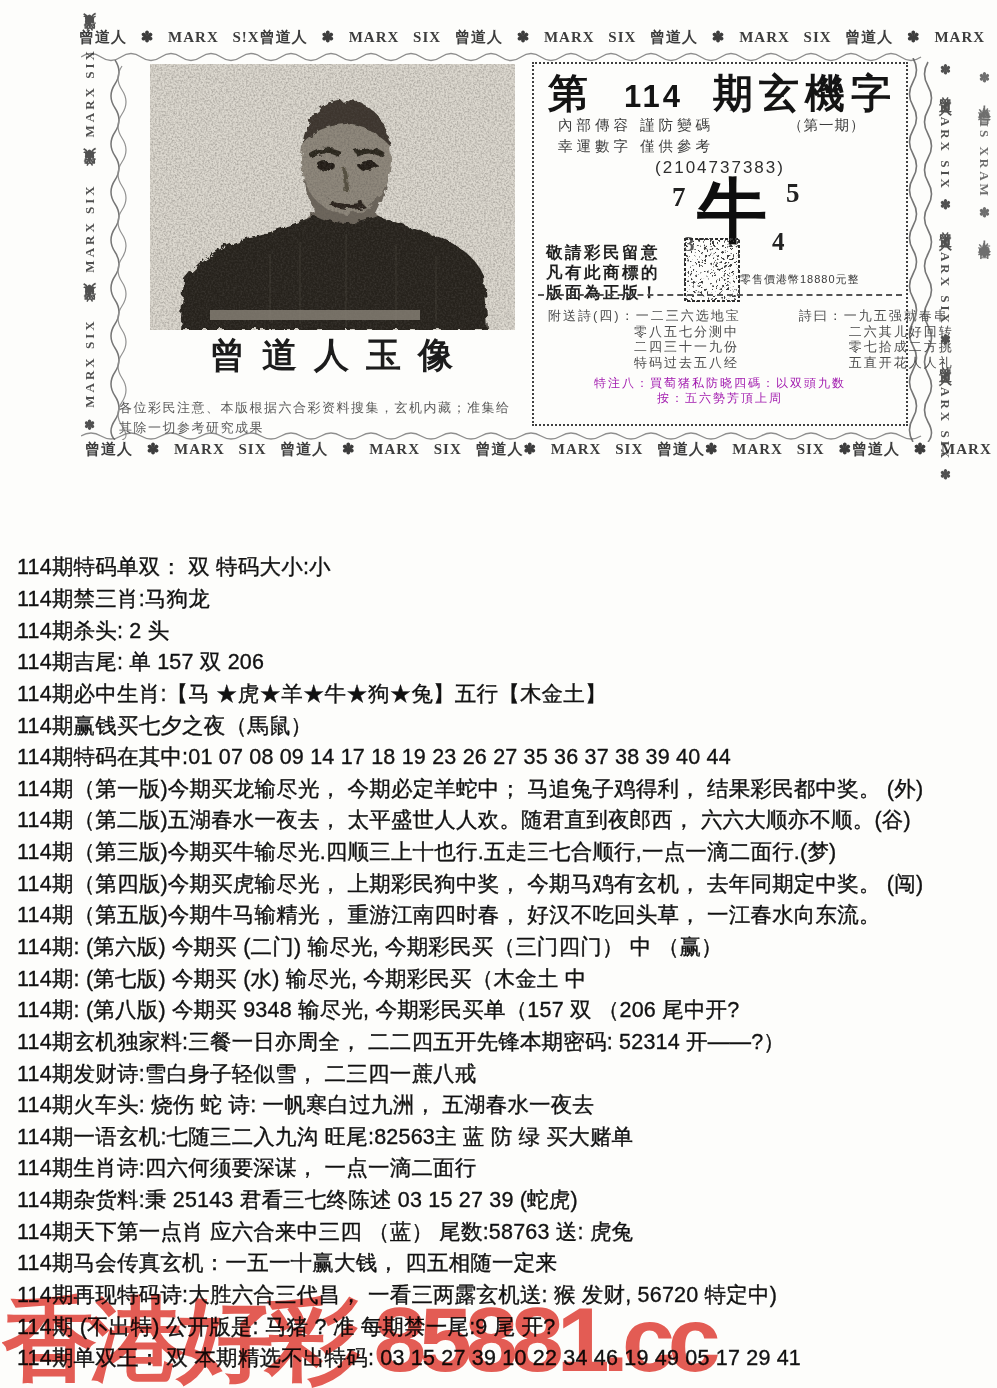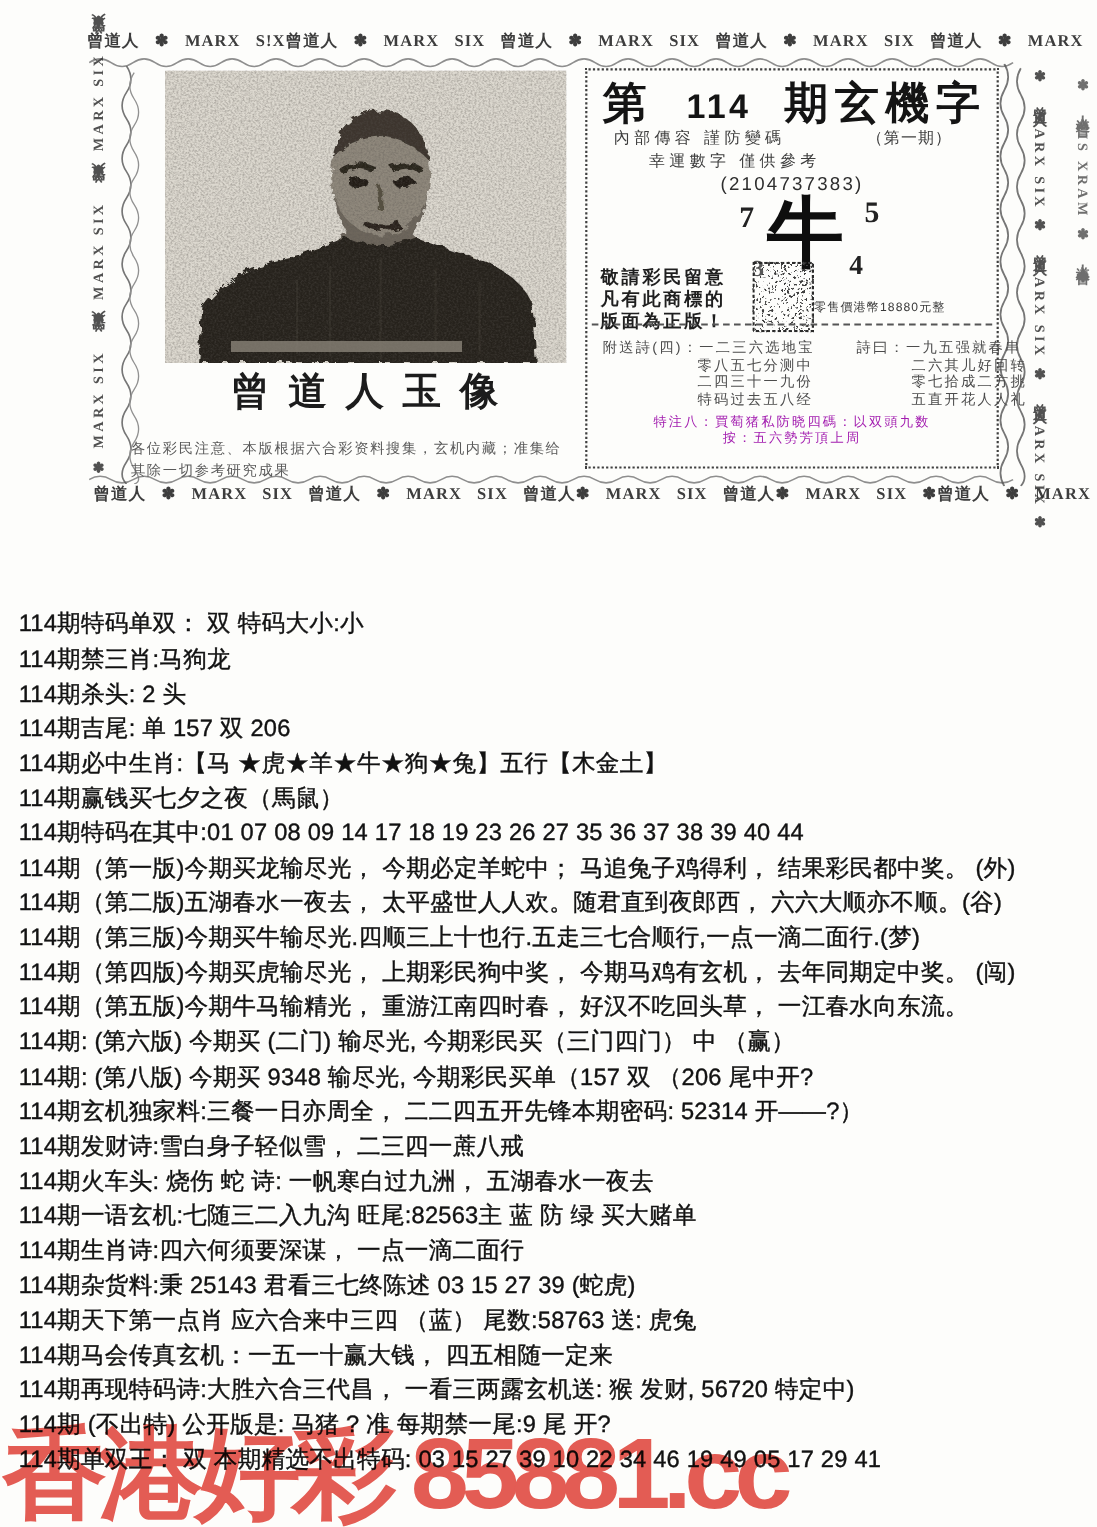--- a/index.html
+++ b/index.html
@@ -52,39 +52,39 @@
   .title-row{
     position:absolute;left:14px;top:2px;display:flex;align-items:baseline;gap:30px;
     font-family:"DejaVu Serif","Liberation Serif",serif;font-weight:bold;color:#141414;
     white-space:nowrap;
   }
   .title-big{font-size:40px;letter-spacing:6px;}
   .title-issue{font-size:31px;letter-spacing:3px;font-family:"Liberation Sans",sans-serif;}
   .meta{position:absolute;font-size:14.5px;color:#3d3d3d;letter-spacing:4px;filter:blur(.4px);white-space:nowrap;}
   .meta.m1{left:24px;top:52px;}
   .meta.m1e{left:254px;top:52px;letter-spacing:1px;}
-  .meta.m2{left:24px;top:73px;margin-left:32px;}
+  .meta.m2{left:24px;top:73px;}
   .serial{position:absolute;left:0;top:94px;width:100%;text-align:center;font-size:17px;letter-spacing:2px;color:#2e2e2e;filter:blur(.3px);}
   .znum{position:absolute;font-family:"Liberation Serif",serif;font-weight:bold;color:#222;}
   .z7{left:138px;top:118px;font-size:27px;}
   .z5{left:252px;top:114px;font-size:27px;}
   .z3{left:150px;top:168px;font-size:21px;opacity:.75;}
   .z4{left:238px;top:164px;font-size:25px;}
   .zchar{
     position:absolute;left:163px;top:112px;font-size:70px;line-height:1;
     font-family:"DejaVu Serif","Liberation Serif",serif;font-weight:bold;color:#0e0e0e;
   }
   .notice{
     position:absolute;left:12px;top:178px;font-size:16.5px;font-weight:bold;
     letter-spacing:2.5px;line-height:20px;color:#1f1f1f;filter:blur(.25px);white-space:nowrap;
   }
   .seal{position:absolute;left:150px;top:174px;}
   .price{position:absolute;left:206px;top:208px;font-size:11px;color:#3a3a3a;letter-spacing:1px;filter:blur(.35px);white-space:nowrap;}
   .divider{position:absolute;left:4px;right:4px;top:230px;border-top:2px dashed #555;}
-  .poems{position:absolute;left:14px;top:244px;display:flex;gap:38px;
+  .poems{position:absolute;left:14px;top:244px;display:flex;gap:58px;
     font-size:13px;line-height:15.5px;letter-spacing:2px;color:#4c4c4c;filter:blur(.55px);white-space:nowrap;}
   .poem-col .pline{padding-left:0;}
   .poem-col .indent{padding-left:86px;}
   .poem-col.right .indent{padding-left:50px;}
   .notes{position:absolute;left:0;top:312px;width:100%;text-align:center;
     font-size:12px;line-height:15px;letter-spacing:2px;color:#a21caf;filter:blur(.6px);white-space:nowrap;}
   
   .content{position:absolute;left:17px;top:551px;width:978px;}
   .body-line{
     height:31.65px;display:flex;align-items:center;white-space:nowrap;
@@ -247,20 +247,21 @@
     <div class="body-line">114期吉尾: 单 157 双 206</div>
     <div class="body-line">114期必中生肖:【马 ★虎★羊★牛★狗★兔】五行【木金土】</div>
     <div class="body-line">114期赢钱买七夕之夜（馬鼠）</div>
     <div class="body-line">114期特码在其中:01 07 08 09 14 17 18 19 23 26 27 35 36 37 38 39 40 44</div>
     <div class="body-line">114期（第一版)今期买龙输尽光， 今期必定羊蛇中； 马追兔子鸡得利， 结果彩民都中奖。 (外)</div>
     <div class="body-line">114期（第二版)五湖春水一夜去， 太平盛世人人欢。随君直到夜郎西， 六六大顺亦不顺。(谷)</div>
     <div class="body-line">114期（第三版)今期买牛输尽光.四顺三上十也行.五走三七合顺行,一点一滴二面行.(梦)</div>
     <div class="body-line">114期（第四版)今期买虎输尽光， 上期彩民狗中奖， 今期马鸡有玄机， 去年同期定中奖。 (闯)</div>
     <div class="body-line">114期（第五版)今期牛马输精光， 重游江南四时春， 好汉不吃回头草， 一江春水向东流。</div>
     <div class="body-line">114期: (第六版) 今期买 (二门) 输尽光, 今期彩民买（三门四门） 中 （赢）</div>
+    <div class="body-line">114期: (第七版) 今期买 (水) 输尽光, 今期彩民买（木金土 中</div>
     <div class="body-line">114期: (第八版) 今期买 9348 输尽光, 今期彩民买单（157 双 （206 尾中开?</div>
     <div class="body-line">114期玄机独家料:三餐一日亦周全，  二二四五开先锋本期密码: 52314   开——?）</div>
     <div class="body-line">114期发财诗:雪白身子轻似雪，  二三四一蔗八戒</div>
     <div class="body-line">114期火车头: 烧伤 蛇 诗: 一帆寒白过九洲， 五湖春水一夜去</div>
     <div class="body-line">114期一语玄机:七随三二入九沟  旺尾:82563主 蓝  防 绿 买大赌单</div>
     <div class="body-line">114期生肖诗:四六何须要深谋， 一点一滴二面行</div>
     <div class="body-line">114期杂货料:秉   25143    君看三七终陈述 03 15 27 39  (蛇虎)</div>
     <div class="body-line">114期天下第一点肖   应六合来中三四   （蓝）  尾数:58763 送: 虎兔</div>
     <div class="body-line">114期马会传真玄机：一五一十赢大钱， 四五相随一定来</div>
     <div class="body-line">114期再现特码诗:大胜六合三代昌，  一看三两露玄机送: 猴 发财, 56720  特定中)</div>

